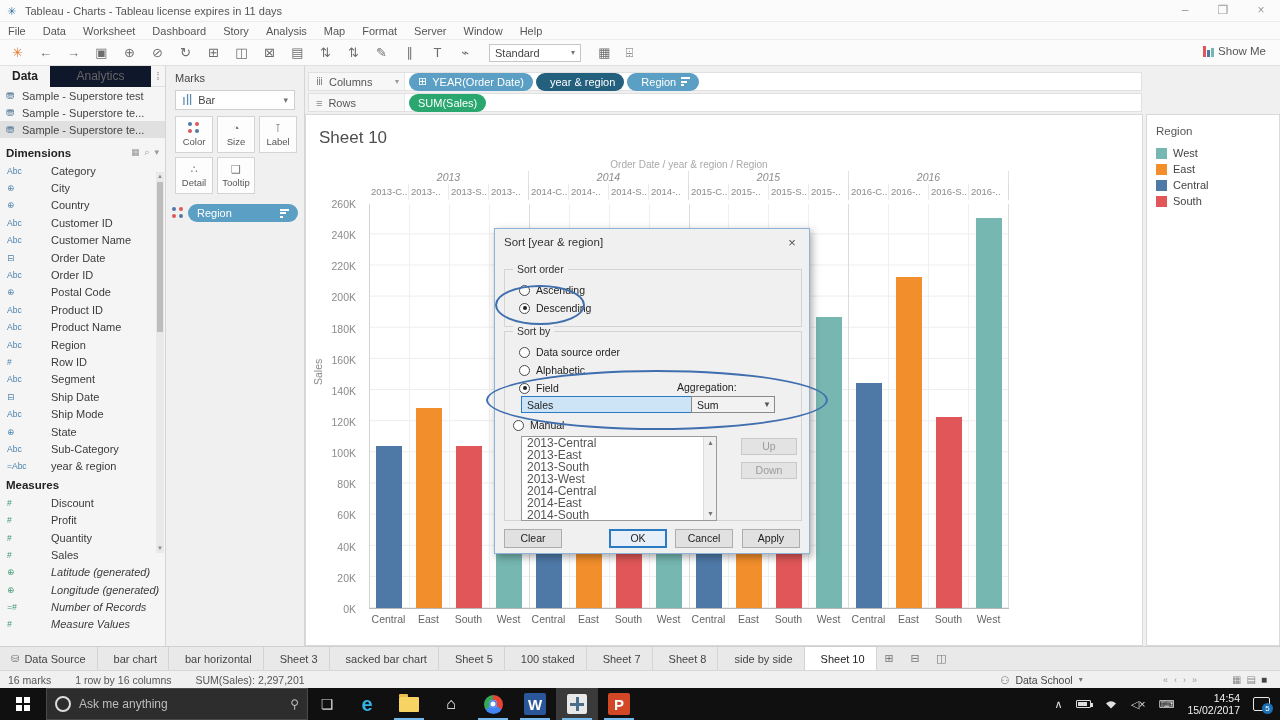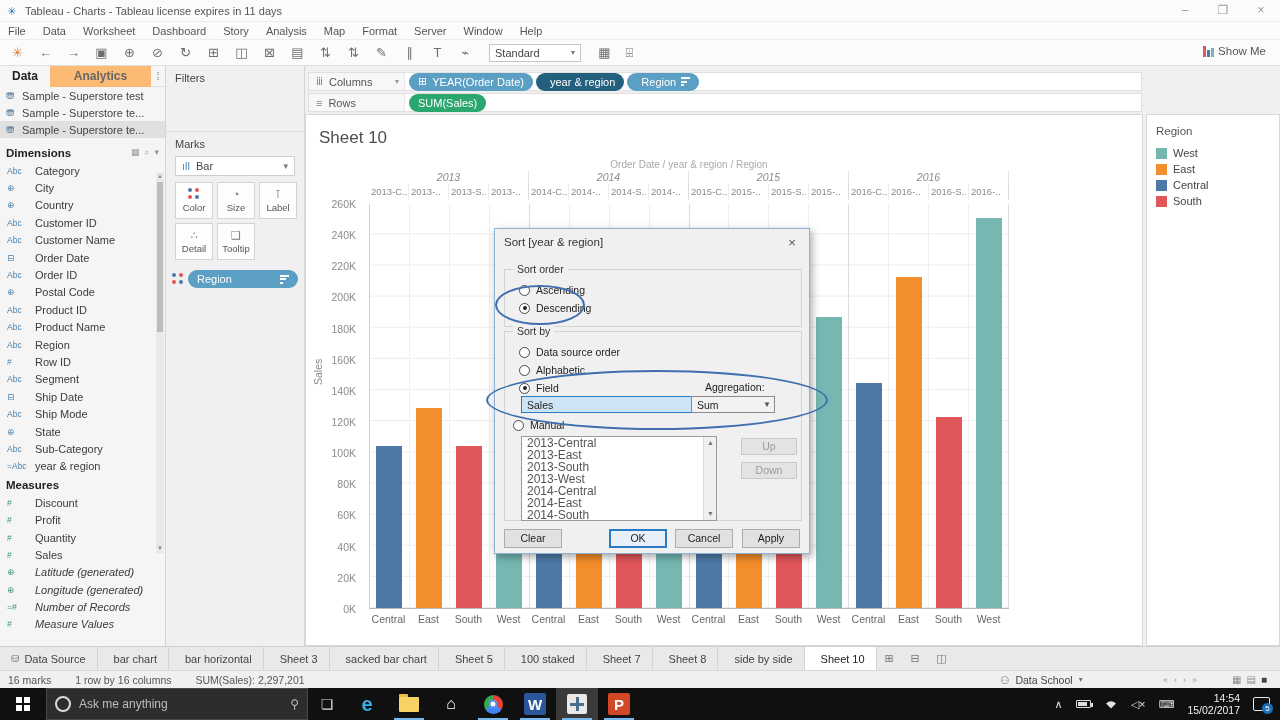--- a/index.html
+++ b/index.html
@@ -29,28 +29,28 @@
   .showme-ico i{position:absolute;bottom:0;width:3px;background:#4e79a7;display:block;}
   .showme-ico i:nth-child(1){left:0;height:11px;background:#e15759;}
   .showme-ico i:nth-child(2){left:4px;height:7px;}
   .showme-ico i:nth-child(3){left:8px;height:9px;background:#76b7b2;}
 
   
   .sidebar{position:absolute;left:0;top:66px;width:166px;height:580px;background:#f5f5f5;border-right:1px solid #d5d5d5;}
   .side-tabs{display:flex;height:21px;border-bottom:1px solid #e0e0e0;align-items:center;}
   .side-tab{padding:0 12px;font-size:12px;color:#666;height:21px;line-height:21px;}
   .side-tab.active{font-weight:bold;color:#222;background:#f5f5f5;}
-  .side-tab.inactive{background:#fdba74;flex:1;text-align:center;font-weight:bold;}
+  .side-tab.inactive{background:#0f172a;flex:1;text-align:center;}
   .side-tab-more{width:14px;color:#888;text-align:center;}
   .ds-row{display:flex;align-items:center;height:17px;padding-left:6px;gap:5px;font-size:11px;color:#444;white-space:nowrap;overflow:hidden;}
   .ds-row.active{background:#e0e0e0;}
   .ds-ico{color:#5a7d9a;font-size:10px;width:11px;}
   .sec-head{display:flex;align-items:center;height:19px;padding:0 6px;font-size:11.5px;font-weight:bold;color:#222;}
   .sec-head .mini{margin-left:auto;color:#999;font-size:9px;display:flex;gap:5px;font-weight:normal;}
-  .frow{display:flex;align-items:center;height:17.4px;padding-left:7px;gap:6px;white-space:nowrap;overflow:hidden;}
+  .frow{display:flex;align-items:center;height:17.4px;padding-left:7px;gap:22px;white-space:nowrap;overflow:hidden;}
   .frow .lbl{font-size:11px;color:#3b3b3b;}
   .frow.italic .lbl{font-style:italic;}
   .ficon{font-size:8.5px;width:22px;color:#4a82ad;flex:none;letter-spacing:0;}
   .ficon.g{color:#3d9970;}
   .vscroll{position:absolute;right:1px;top:106px;width:8px;height:381px;background:#e9e9e9;}
   .vscroll .arr{position:absolute;left:0;width:8px;height:9px;color:#8a8a8a;font-size:6px;text-align:center;line-height:9px;}
   .vscroll .arr.up{top:0;}
   .vscroll .arr.dn{bottom:0;}
   .vscroll .thumb{position:absolute;left:1px;top:10px;width:6px;height:150px;background:#bdbdbd;}
 
@@ -128,21 +128,21 @@
   .dialog{position:absolute;left:494px;top:228px;width:316px;height:326px;background:#f0f0f0;border:1px solid #90b4d6;box-shadow:2px 3px 8px rgba(0,0,0,0.35);z-index:50;}
   .dlg-title{height:26px;display:flex;align-items:center;padding:0 9px;font-size:11.5px;color:#333;}
   .dlg-close{margin-left:auto;color:#555;font-size:13px;width:16px;text-align:center;}
   .group{position:absolute;left:9px;width:298px;border:1px solid #d4d4d4;}
   .group.sortorder{top:40px;height:58px;}
   .group.sortby{top:102px;height:190px;}
   .group-label{position:absolute;top:-7px;left:8px;background:#f0f0f0;padding:0 4px;font-size:10.5px;color:#333;}
   .radio-row{position:absolute;display:flex;align-items:center;gap:6px;font-size:10.5px;color:#222;}
   .radio{width:11px;height:11px;border:1px solid #4a4a4a;border-radius:50%;background:#fff;position:relative;flex:none;}
   .radio.checked:after{content:"";position:absolute;left:2.5px;top:2.5px;width:4px;height:4px;border-radius:50%;background:#222;}
-  .agg-label{position:absolute;left:200px;top:49px;font-size:10.5px;color:#222;}
+  .agg-label{position:absolute;left:172px;top:49px;font-size:10.5px;color:#222;}
   .combo{position:absolute;height:17px;border:1px solid #7a9cbf;background:#fff;display:flex;align-items:center;font-size:10.5px;color:#222;padding-left:5px;}
   .combo .cbx{margin-left:auto;width:14px;height:100%;display:flex;align-items:center;justify-content:center;color:#555;font-size:8px;}
   .combo.field{left:16px;top:64px;width:182px;background:#cde4f7;border:1px solid #2a7ac4;}
   .combo.agg{left:186px;top:64px;width:84px;border:1px solid #8a8a8a;background:#f2f2f2;}
   .listbox{position:absolute;left:16px;top:104px;width:196px;height:85px;border:1px solid #9a9a9a;background:#fff;overflow:hidden;}
   .listbox .li{font-size:12px;color:#555;height:12px;line-height:12px;padding-left:5px;}
   .lb-scroll{position:absolute;right:0;top:0;width:13px;height:100%;background:#f0f0f0;border-left:1px solid #dcdcdc;}
   .lb-scroll .arr{position:absolute;left:0;width:13px;height:12px;text-align:center;font-size:7px;color:#777;line-height:12px;}
   .lb-scroll .arr.dn{bottom:0;}
   .updown{position:absolute;left:236px;width:56px;height:17px;background:#e3e3e3;border:1px solid #c9c9c9;color:#9b9b9b;text-align:center;line-height:15px;font-size:10.5px;}
@@ -412,27 +412,24 @@
       </div>
       </div>
     <div class="vscroll">
       <span class="arr up">▲</span>
       <span class="thumb"></span>
       <span class="arr dn">▼</span>
     </div>
   </div>
 
   <div class="shelfcol">
-    <div class="card filters">
-        <div class="card-label">Filters</div>
-      </div>
     <div class="marks">
       <div class="card-label">Marks</div>
       <div class="mark-type">
-        <span style="color:#5a8ab0;font-size:11px">ıll</span>
+        <span style="color:#5a8ab0;font-size:14px">ıll</span>
         <span>Bar</span>
         <span class="mtype-caret">▾</span>
       </div>
       <div class="mbtn-grid">
 
       <div class="mbtn">
           <span class="mi">
               <span class="dots4">
                 <i></i>
                 <i></i>

